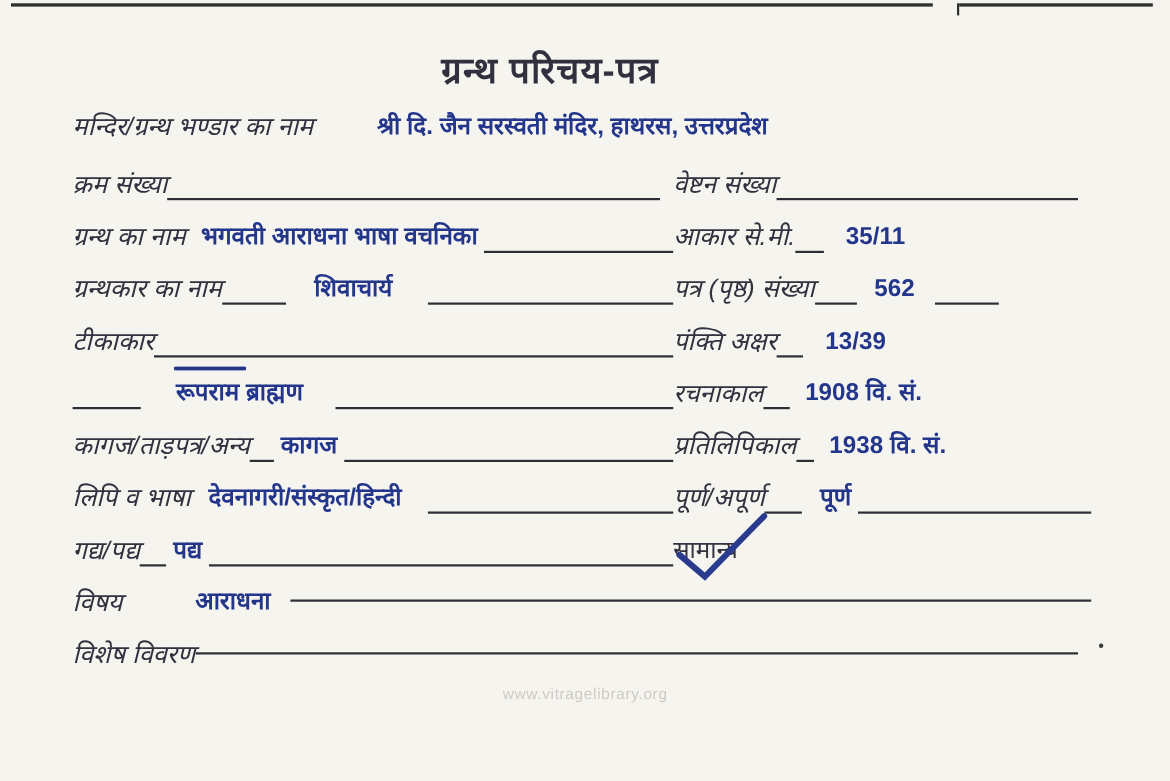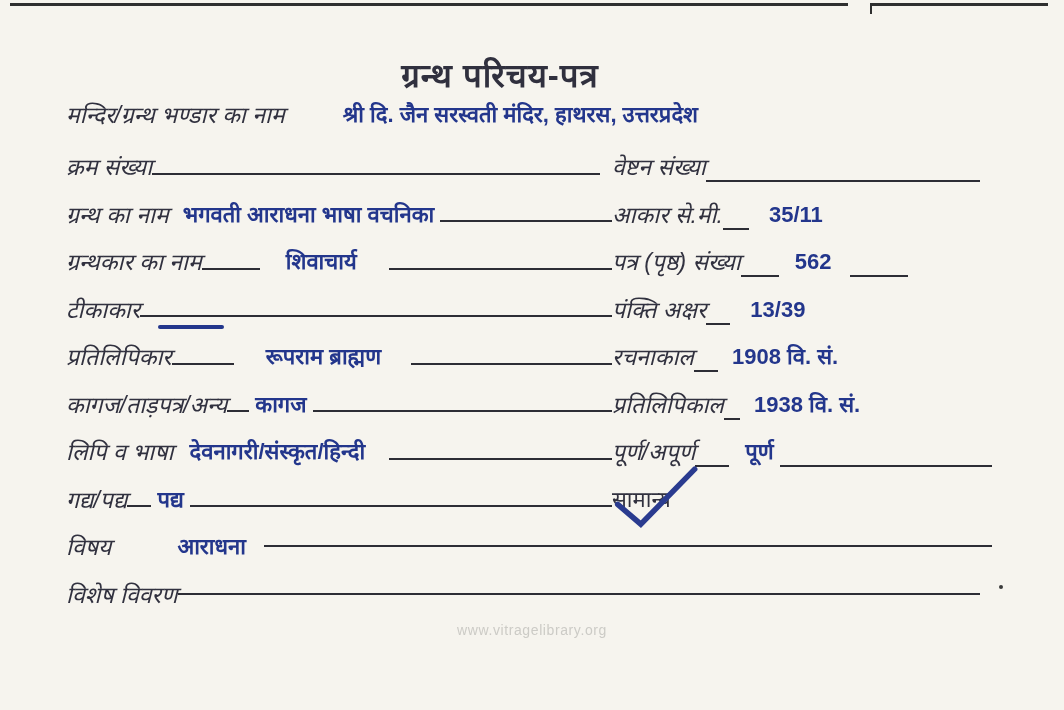--- a/index.html
+++ b/index.html
@@ -7,27 +7,27 @@
     width:1064px;height:710px;position:relative;overflow:hidden;
     background:#f6f4ee;
     font-family:"Liberation Sans","DejaVu Sans",sans-serif;
   }
   
   .scan-line{position:absolute;background:#2f2f2f;}
   .speck{position:absolute;width:4px;height:4px;border-radius:50%;background:#3a3a3a;}
   
   .page-title{
     position:absolute;top:40px;left:0;width:1000px;text-align:center;
-    font-size:33px;font-weight:bold;color:#30303e;letter-spacing:1px;margin-top:12px;
+    font-size:33px;font-weight:bold;color:#30303e;letter-spacing:1px;
   }
   
   .form{position:absolute;left:66px;top:100px;width:926px;}
   .row{display:flex;align-items:flex-start;height:47.5px;font-size:23px;line-height:30px;}
   .row.header{height:52px;}
-  .cl{flex:0 0 546px;display:flex;align-items:center;min-width:0;}
+  .cl{flex:0 0 546px;display:flex;align-items:flex-end;min-width:0;}
   .cr{flex:1 1 auto;display:flex;align-items:flex-end;min-width:0;}
   .lbl{white-space:nowrap;color:#31313f;font-style:italic;}
   .val{white-space:nowrap;color:#23368c;font-weight:bold;font-size:22px;padding:0 6px;}
   .ln{border-top:2.2px solid #2d2d35;margin-top:13px;height:0;min-width:0;}
   .ln.grow{flex:1 1 auto;}
   .gap{height:0;}
   .rel{position:relative;}
   .blue-dash{position:absolute;left:18px;top:8px;width:66px;border-top:4px solid #23368c;border-radius:2px;}
   
   .cond-mark{position:relative;display:inline-block;color:#31313f;}
@@ -114,21 +114,20 @@
     <div class="cr">
       <span class="lbl">पंक्ति अक्षर</span>
       <i class="ln" style="flex:0 0 24px;"></i>
       <i class="gap" style="flex:0 0 14px;"></i>
       <span class="val">13/39</span>
     </div>
   </div>
 
   <div class="row">
     <div class="cl">
-      <span class="lbl">प्रतिलिपिकार</span>
       <i class="ln" style="flex:0 0 62px;"></i>
       <i class="gap" style="flex:0 0 26px;"></i>
       <span class="val">रूपराम ब्राह्मण</span>
       <i class="gap" style="flex:0 0 24px;"></i>
       <i class="ln grow"></i>
     </div>
     <div class="cr">
       <span class="lbl">रचनाकाल</span>
       <i class="ln" style="flex:0 0 24px;"></i>
       <i class="gap" style="flex:0 0 8px;"></i>

